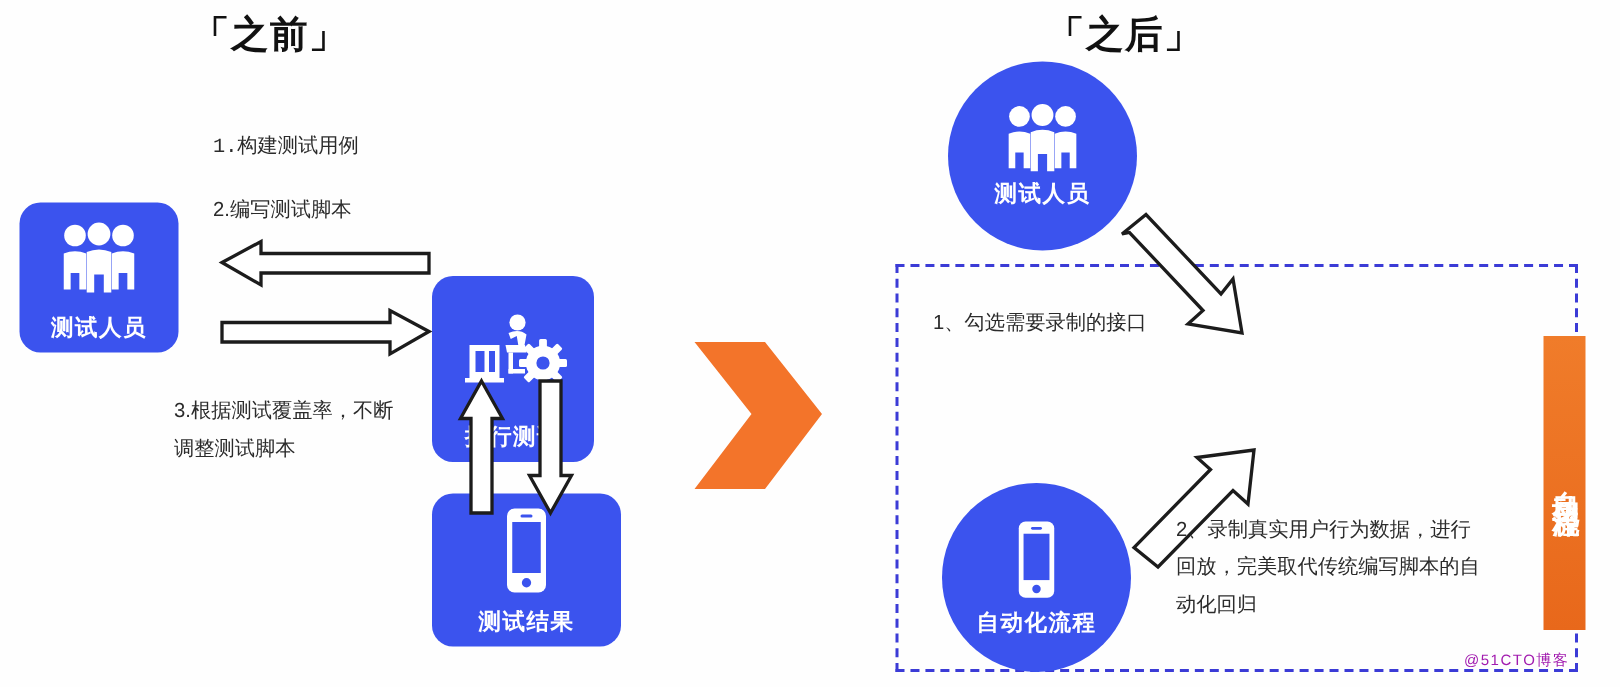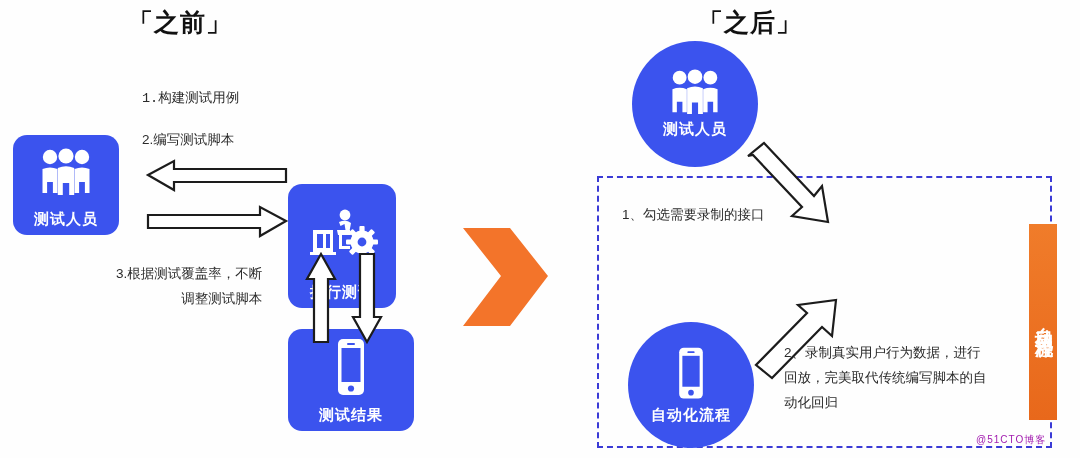--- a/index.html
+++ b/index.html
@@ -200,21 +200,21 @@
         <rect x="12.5" y="11" width="19" height="34" fill="#3b53ee"></rect>
         <rect x="18" y="6" width="8" height="2" rx="1" fill="#3b53ee"></rect>
         <circle cx="22" cy="51.5" r="3.1" fill="#3b53ee"></circle>
       </svg>
     </div>
     <div class="card-label">测试结果</div>
   </div>
 
   <div class="note" style="left:142px; top:87px;font-family:Liberation Mono, monospace;">1.构建测试用例</div>
   <div class="note" style="left:142px; top:113px;margin-top:15px;">2.编写测试脚本</div>
-  <div class="note" style="left:116px; top:262px;text-align:right;">3.根据测试覆盖率，不断
+  <div class="note" style="left:116px; top:262px;">3.根据测试覆盖率，不断
 调整测试脚本</div>
 
   <svg class="arrow-svg" style="left:144px; top:158px;" width="146" height="82" viewBox="0 0 146 82">
 
     <path d="M4 17 L30 3 L30 11 L142 11 L142 24 L30 24 L30 32 Z" fill="#ffffff" stroke="#1c1c1c" stroke-width="2.2" stroke-linejoin="miter"></path>
 
     <path d="M142 63 L116 49 L116 57 L4 57 L4 70 L116 70 L116 78 Z" fill="#ffffff" stroke="#1c1c1c" stroke-width="2.2" stroke-linejoin="miter"></path>
   </svg>
 
   <svg class="arrow-svg" style="left:303px; top:250px;" width="82" height="96" viewBox="0 0 82 96">

